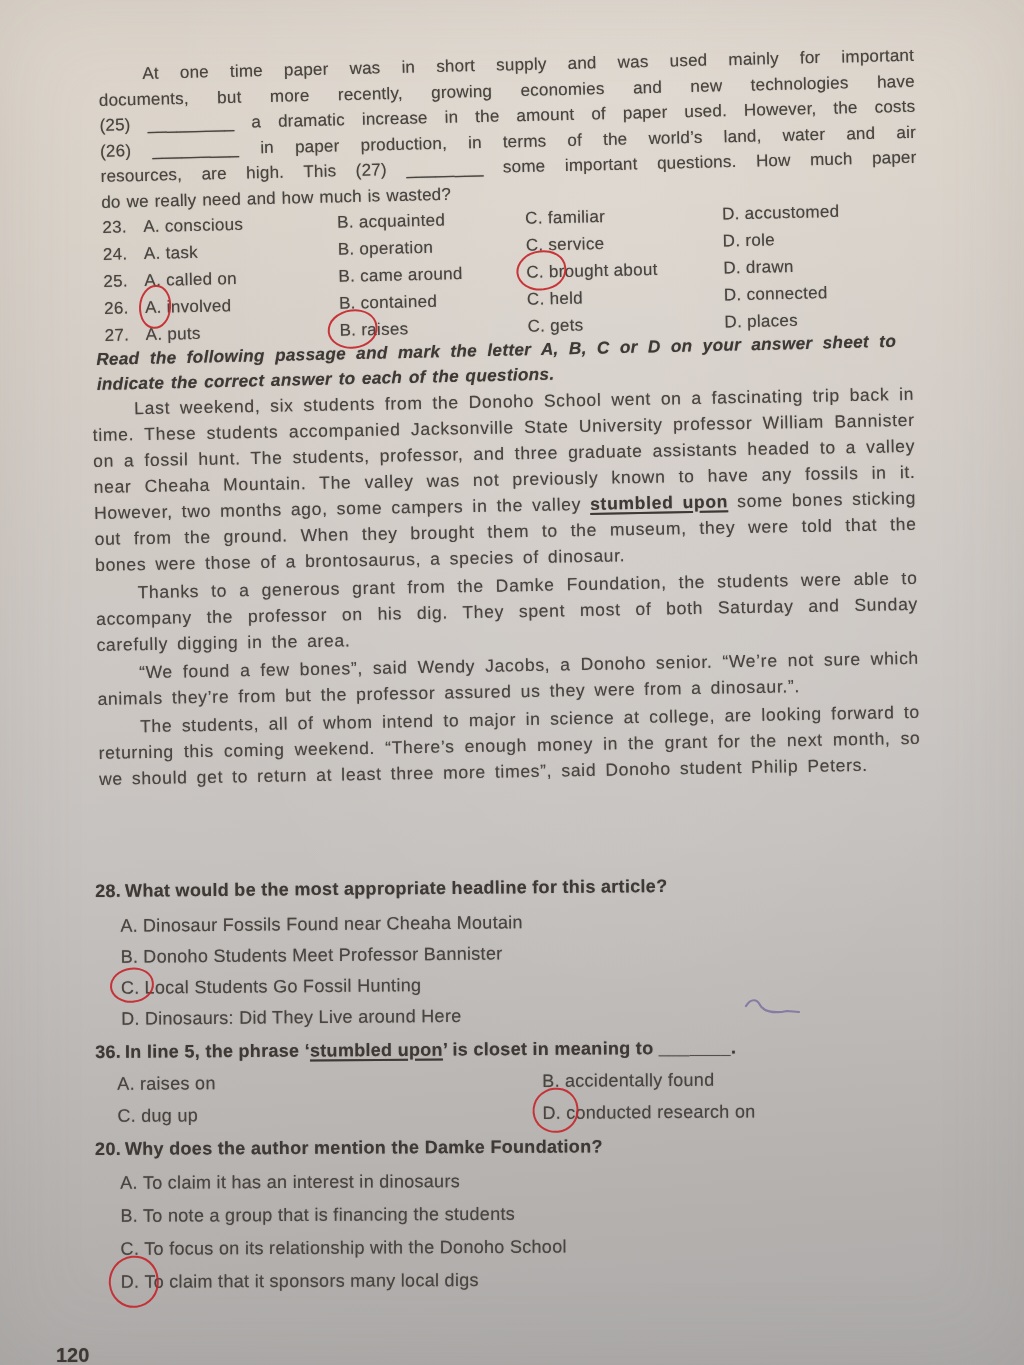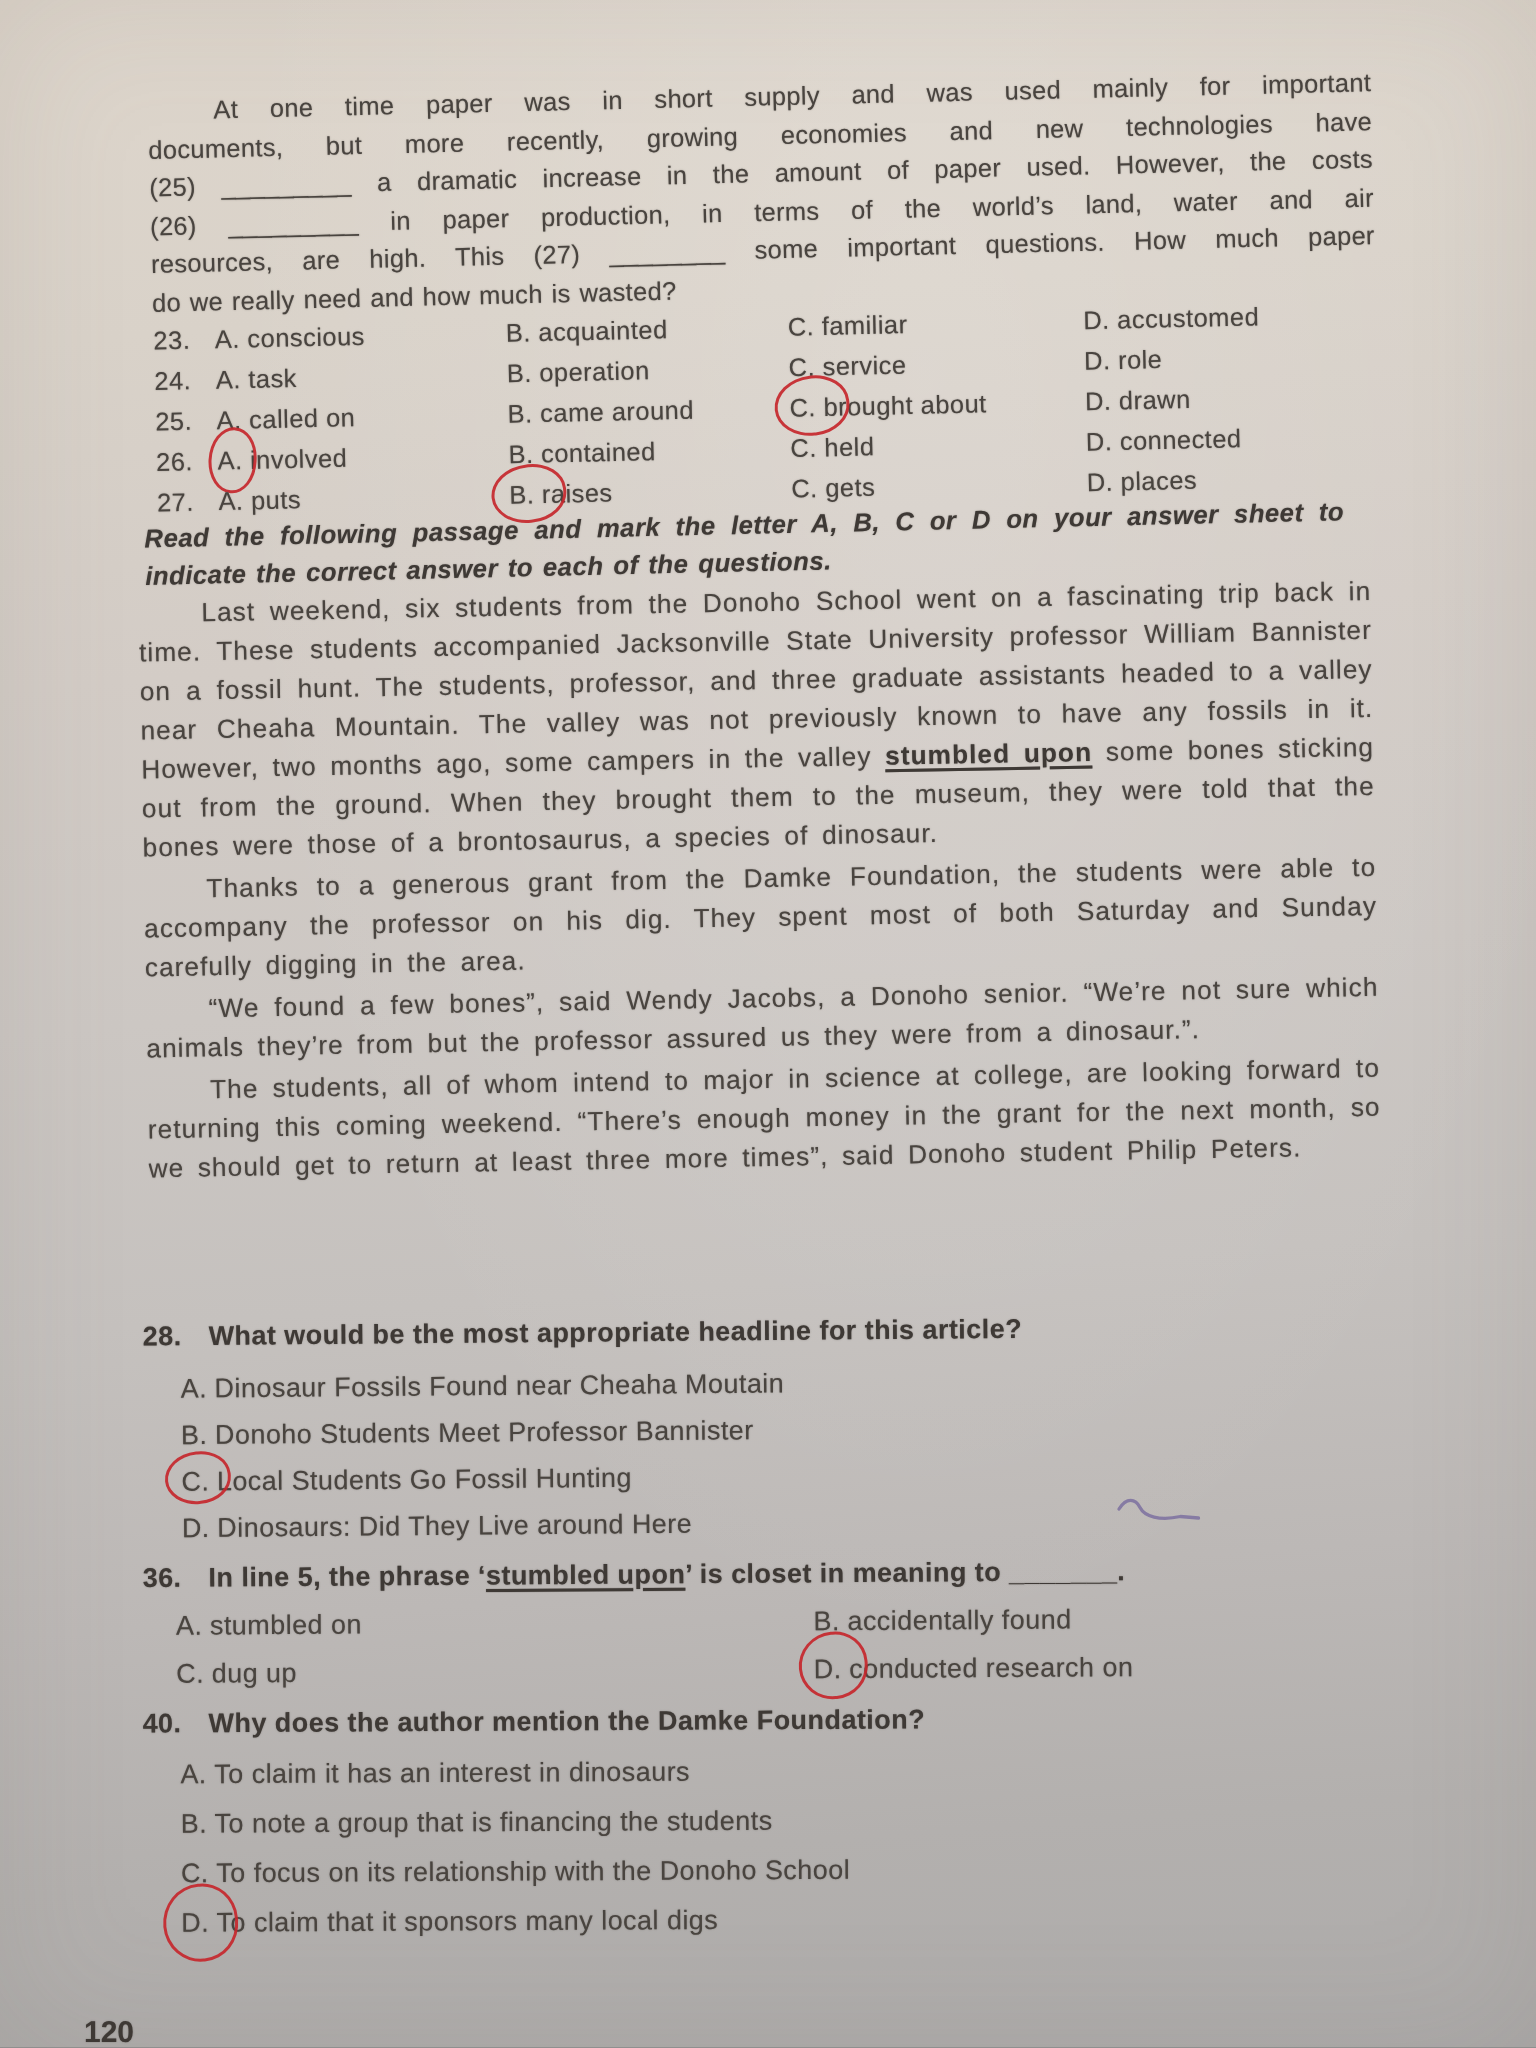--- a/index.html
+++ b/index.html
@@ -51,21 +51,21 @@
   .seg-bu{font-weight:700;color:#3e3935;text-decoration:underline;
       text-decoration-thickness:2px;text-underline-offset:3px;}
   .seg-u{text-decoration:underline;text-decoration-thickness:2px;text-underline-offset:3px;}
 
   
   .rq{font-size:18px;letter-spacing:.3px;}
   .q28{left:95px;top:879px;width:840px;transform:rotate(-.5deg);transform-origin:left top;}
   .q29{left:95px;top:1040px;width:870px;transform:rotate(-.4deg);transform-origin:left top;}
   .q30{left:95px;top:1137px;width:840px;transform:rotate(-.3deg);transform-origin:left top;}
   .q-title{font-weight:700;color:#3e3935;line-height:24px;}
-  .q-title .qnum2{margin-right:18px;}
+  .q-title .qnum2{margin-right:4px;}
   .q-opts{margin:8px 0 0 25px;}
   .q28 .q-option{line-height:31px;}
   .q30 .q-opts{margin-top:6px;}
   .q30 .q-option{line-height:33px;}
   .q29-grid{display:grid;grid-template-columns:425px 1fr;margin:4px 0 0 22px;}
   .q29-grid .q-option{line-height:32px;}
 
   
   .opt-letter{position:relative;display:inline-block;}
   .opt-letter.circled::after{content:"";position:absolute;border:2.6px solid var(--circle,#c5272d);
@@ -153,30 +153,30 @@
       <div class="q-option"><span class="opt-letter circled" data-opt="28C">C.</span><span class="opt-text">Local Students Go Fossil Hunting</span></div>
       <div class="q-option"><span class="opt-letter" data-opt="28D">D.</span><span class="opt-text">Dinosaurs: Did They Live around Here</span></div>
     </div>
   </section>
 
   <section class="rq q29">
     <div class="q-title">
       <span class="qnum2">36.</span><span><span>In line 5, the phrase ‘</span><span class="seg-u">stumbled upon</span><span>’ is closet in meaning to _______.</span></span>
     </div>
     <div class="q29-grid">
-      <div class="q-option"><span class="opt-letter" data-opt="29A">A.</span><span class="opt-text">stumbled on</span></div>
+      <div class="q-option"><span class="opt-letter" data-opt="29A">A.</span><span class="opt-text">raises on</span></div>
       <div class="q-option"><span class="opt-letter" data-opt="29B">B.</span><span class="opt-text">accidentally found</span></div>
       <div class="q-option"><span class="opt-letter" data-opt="29C">C.</span><span class="opt-text">dug up</span></div>
       <div class="q-option"><span class="opt-letter circled" data-opt="29D">D.</span><span class="opt-text">conducted research on</span></div>
     </div>
   </section>
 
   <section class="rq q30">
     <div class="q-title">
-      <span class="qnum2">40.</span><span>Why does the author mention the Damke Foundation?</span>
+      <span class="qnum2">20.</span><span>Why does the author mention the Damke Foundation?</span>
     </div>
     <div class="q-opts">
       <div class="q-option"><span class="opt-letter" data-opt="30A">A.</span><span class="opt-text">To claim it has an interest in dinosaurs</span></div>
       <div class="q-option"><span class="opt-letter" data-opt="30B">B.</span><span class="opt-text">To note a group that is financing the students</span></div>
       <div class="q-option"><span class="opt-letter" data-opt="30C">C.</span><span class="opt-text">To focus on its relationship with the Donoho School</span></div>
       <div class="q-option"><span class="opt-letter circled" data-opt="30D">D.</span><span class="opt-text">To claim that it sponsors many local digs</span></div>
     </div>
   </section>
 
   <svg class="pen-mark" width="64" height="26" viewBox="0 0 64 26">

